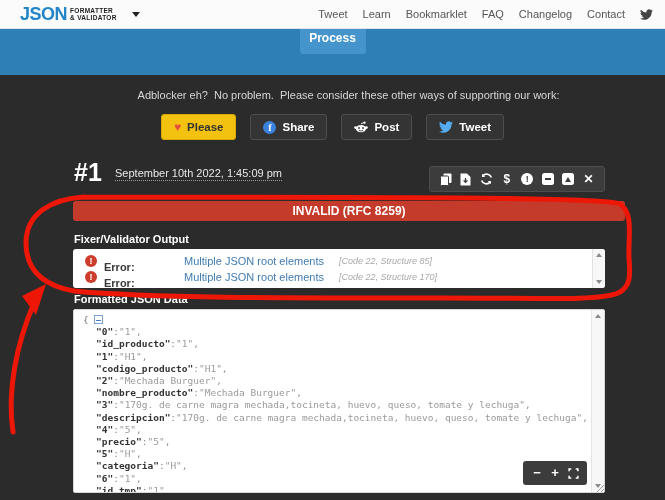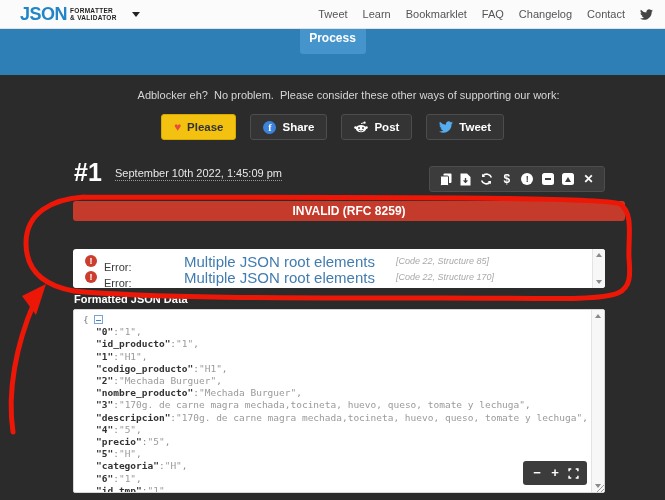--- a/index.html
+++ b/index.html
@@ -48,23 +48,23 @@
 
   
   .status-banner { position:absolute; top:201px; left:73px; width:552px; height:20px; background:#c43a2b; border-radius:3px; color:#fff; font-size:12px; font-weight:bold; text-align:center; line-height:20px; }
 
   
   .v-heading { position:absolute; top:233px; left:74px; font-size:11px; font-weight:bold; color:#fff; }
   .error-box { position:absolute; top:249px; left:73px; width:532px; height:39px; background:#fff; border-radius:3px; overflow:hidden; }
   .err-list { padding:5px 0 0 12px; }
   .err-row { display:flex; align-items:center; height:14px; margin-bottom:2px; }
   .err-ico { width:12px; height:12px; border-radius:50%; background:#cc3d2e; color:#fff; font-size:9px; font-weight:bold; text-align:center; line-height:12px; flex:0 0 12px; }
-  .err-label { margin-left:7px; width:50px; font-size:11px; font-weight:normal; color:#3a3a3a;margin-top:12px; }
-  .err-msg { margin-left:30px; font-size:15px; color:#417cb0; text-decoration:none; cursor:pointer; }
-  .err-detail { margin-left:21px; font-size:9px; font-style:italic; color:#a9a9a9; }
+  .err-label { margin-left:7px; width:50px; font-size:11px; font-weight:bold; color:#3a3a3a;margin-top:12px; }
+  .err-msg { margin-left:30px; font-size:11px; color:#417cb0; text-decoration:none; cursor:pointer; }
+  .err-detail { margin-left:15px; font-size:9px; font-style:italic; color:#a9a9a9; }
   .vscroll { position:absolute; top:0; right:0; bottom:0; width:13px; background:#f7f7f7; border-left:1px solid #e3e3e3; cursor:pointer; }
   .tri-up { position:absolute; top:4px; left:3px; width:0; height:0; border-left:3px solid transparent; border-right:3px solid transparent; border-bottom:4px solid #8a8a8a; }
   .tri-down { position:absolute; bottom:4px; left:3px; width:0; height:0; border-left:3px solid transparent; border-right:3px solid transparent; border-top:4px solid #8a8a8a; }
 
   
   .f-heading { position:absolute; top:293px; left:74px; font-size:11px; font-weight:bold; color:#fff; }
   .json-box { position:absolute; top:309px; left:73px; width:532px; height:184px; background:#fff; border:1px solid #d7d7d7; border-radius:2px; }
   .json-code { position:absolute; inset:0 13px 0 0; overflow:hidden; padding:4px 0 0 9px; font-family:"DejaVu Sans Mono", monospace; font-size:9.5px; line-height:12.2px; white-space:nowrap; }
   .jline.indent { padding-left:13px; }
   .brace { color:#777; }
@@ -194,20 +194,21 @@
           <span class="sq-tri"></span>
         </span>
       </span>
       <span class="ticon">
         <span class="glyph">✕</span>
       </span>
     </div>
 
   <div class="status-banner" style="background: rgb(196, 58, 43);">INVALID (RFC 8259)</div>
 
+  <div class="v-heading">Fixer/Validator Output</div>
   <div class="error-box">
     <div class="err-list">
         <div class="err-row">
           <span class="err-ico">!</span>
           <span class="err-label">Error:</span>
           <a class="err-msg">Multiple JSON root elements</a>
           <span class="err-detail">[Code 22, Structure 85]</span>
         </div>
         <div class="err-row">
           <span class="err-ico">!</span>

